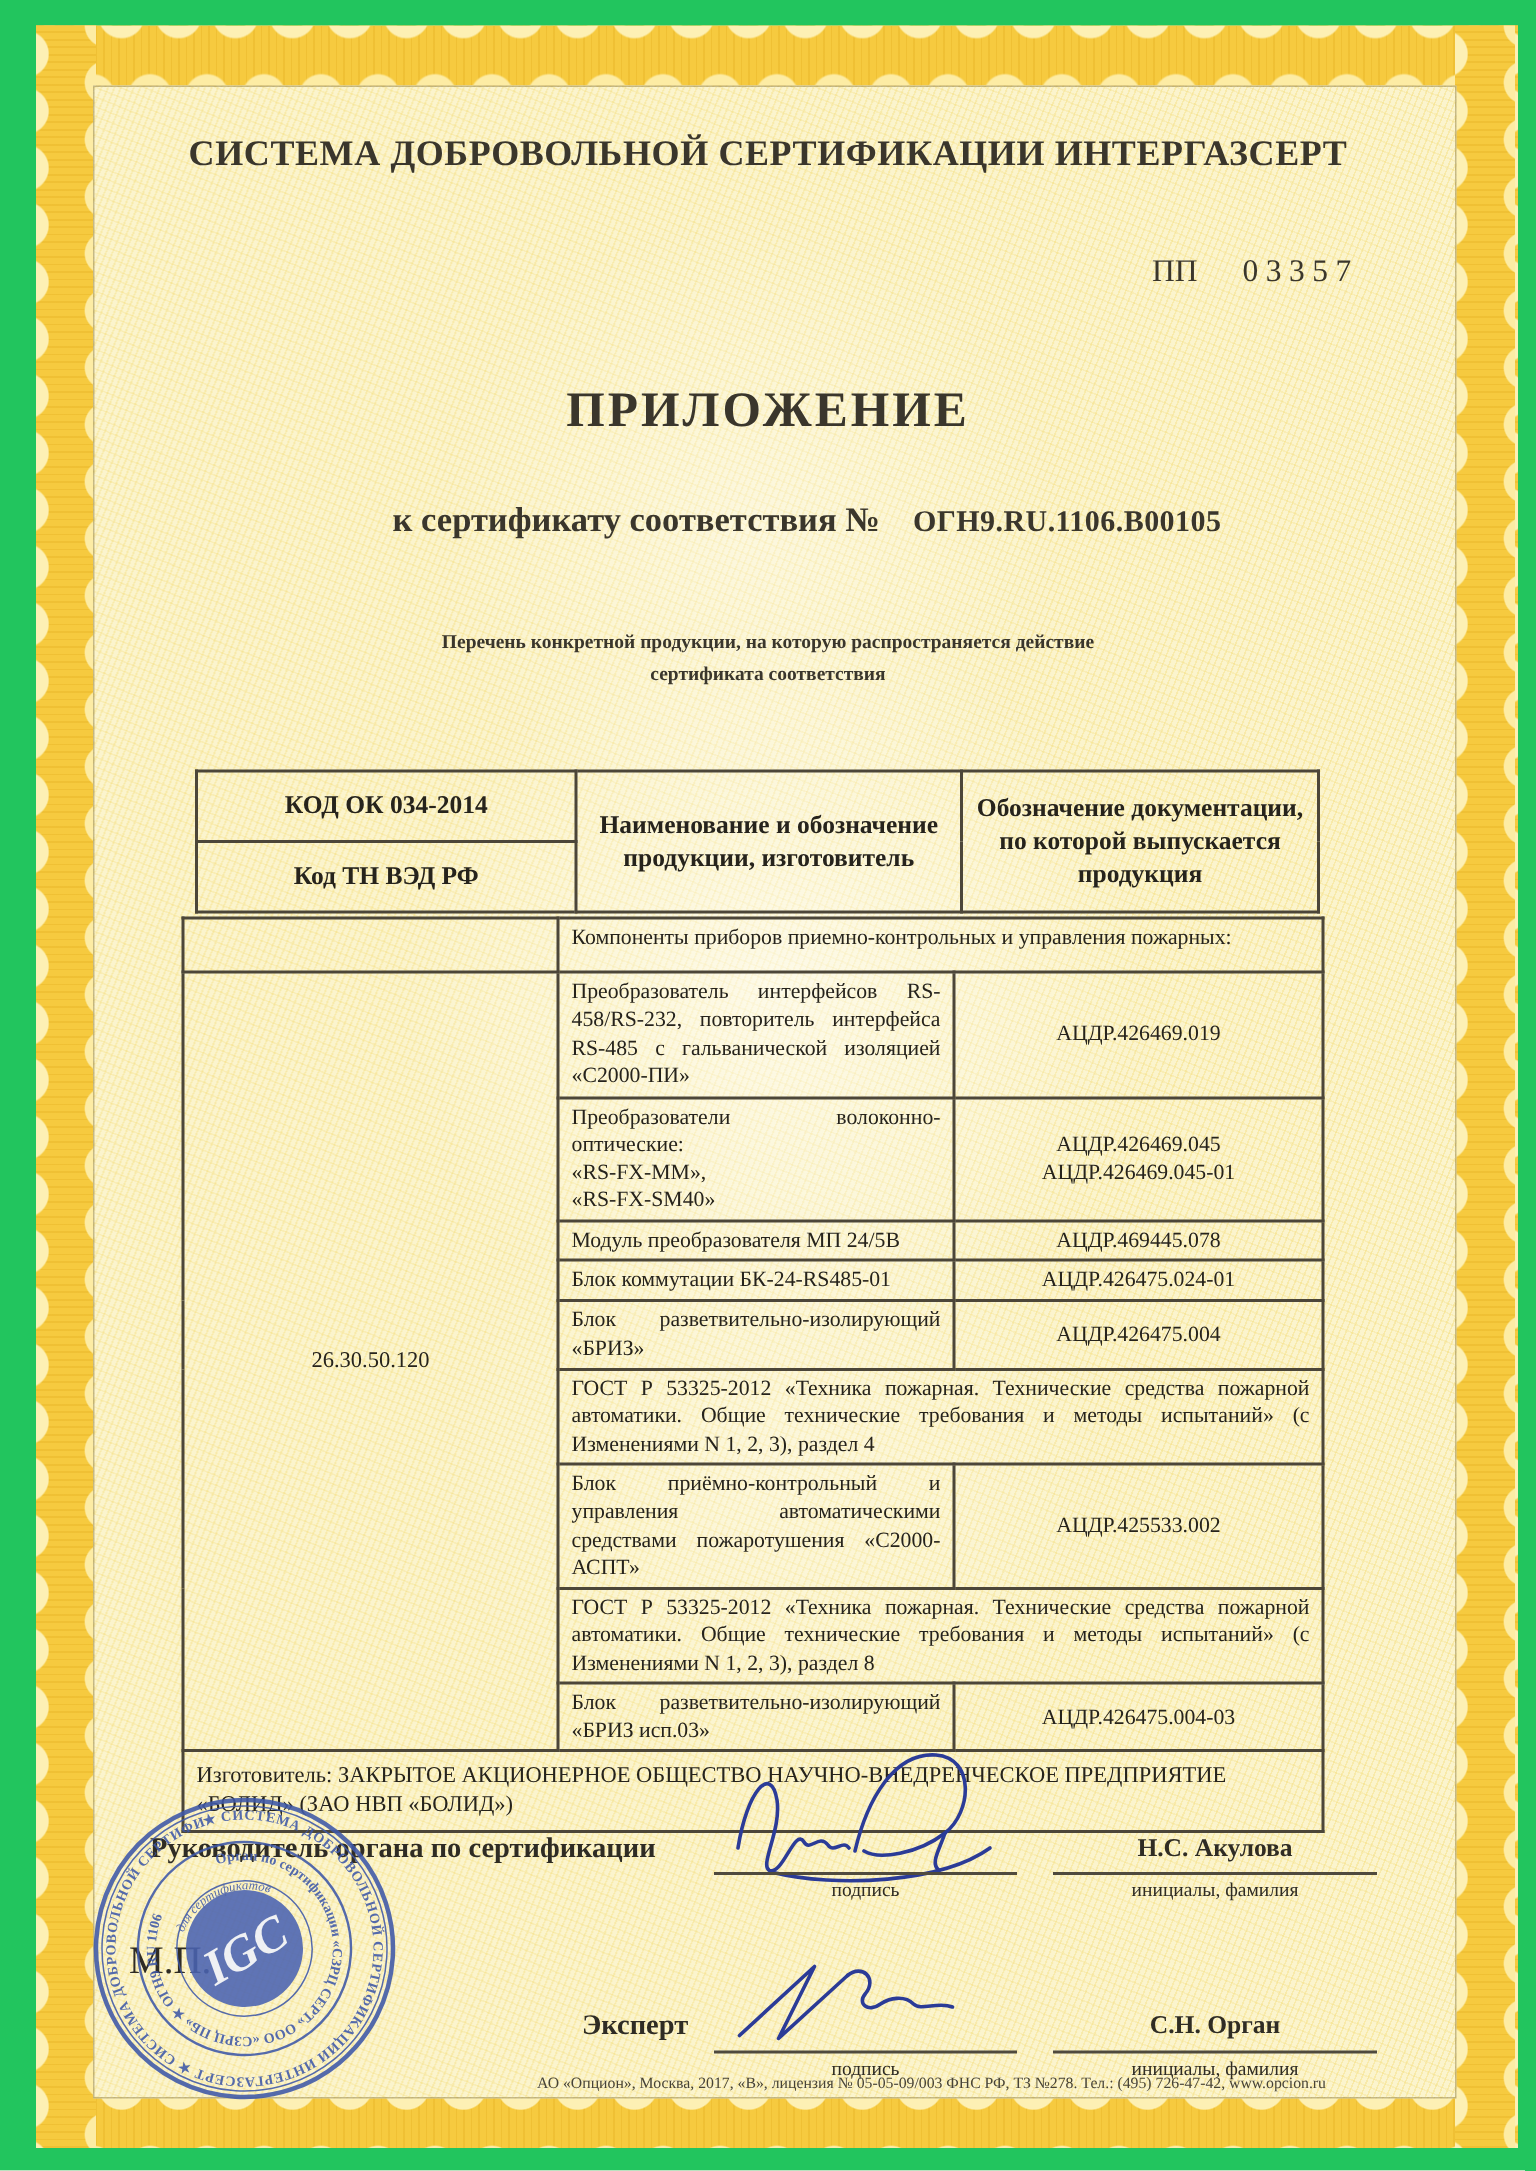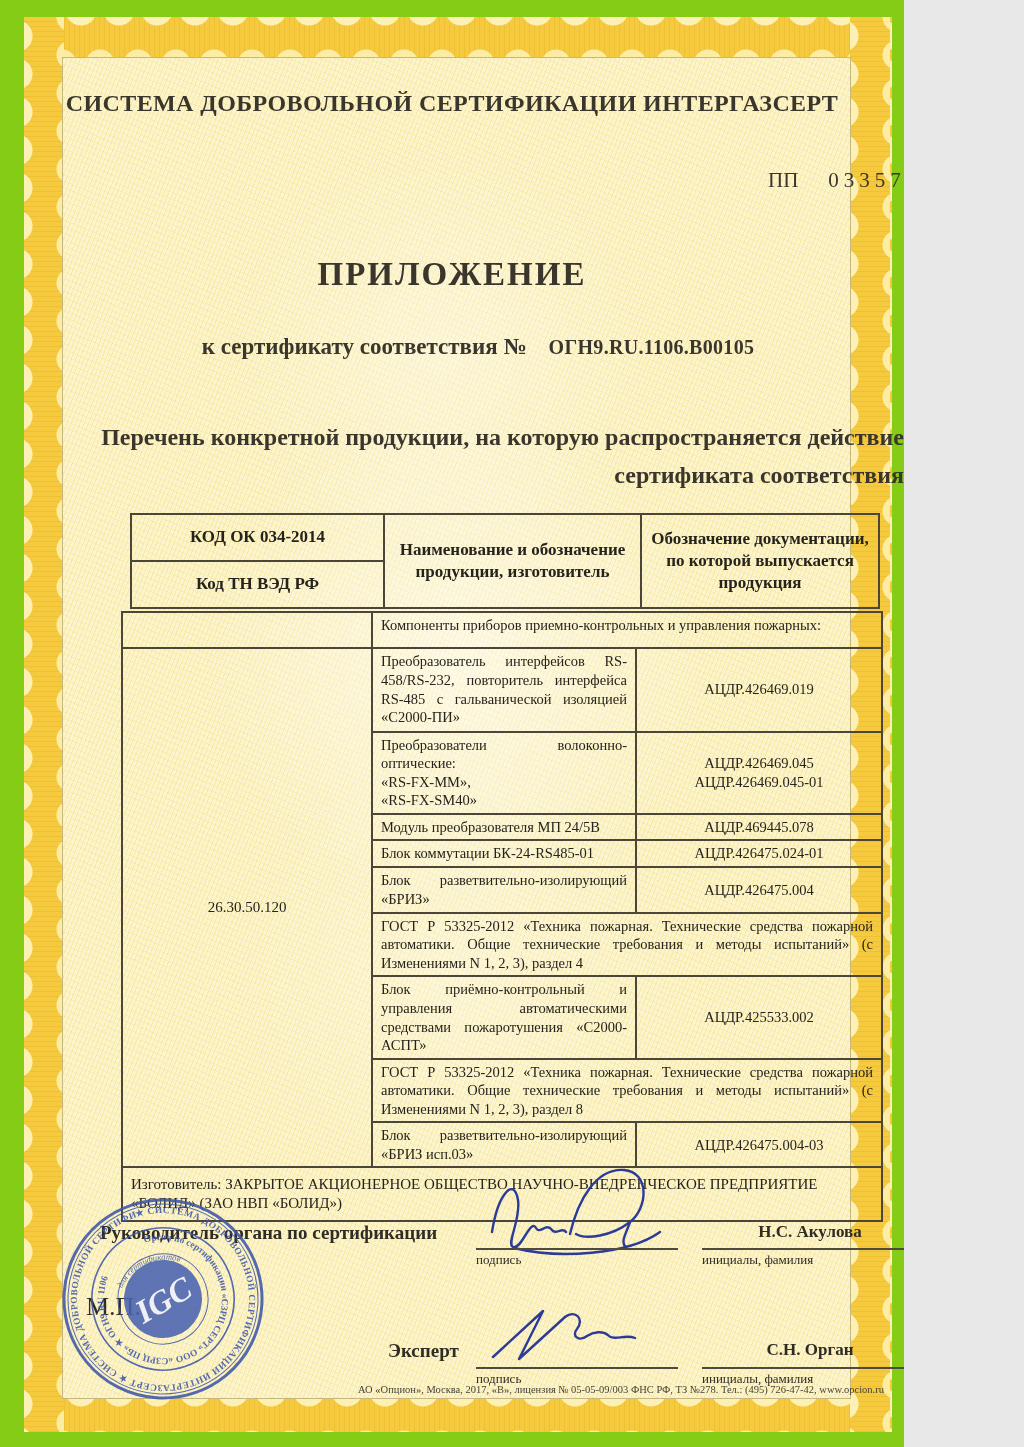--- a/index.html
+++ b/index.html
@@ -1,16 +1,16 @@
 <!DOCTYPE html>
 <html><head>
 <meta charset="utf-8">
 <style>
   html,body{margin:0;padding:0;background:#e8e8e8;}
-  .page{position:relative;width:904px;height:1447px;background:#84cc16;overflow:hidden;
+  .page{position:relative;width:1024px;height:1447px;background:#22c55e;overflow:hidden;
         font-family:"Liberation Serif", serif;color:#34312a;}
   
   .band{position:absolute;background-color:#f6ca3f;}
   .band.h{background-image:
       radial-gradient(circle at 50% -7px, #fdf0b4 0 15px, rgba(253,240,180,0) 16px),
       radial-gradient(circle at 50% 47px, #fdeca4 0 14px, rgba(253,236,164,0) 15px),
       repeating-linear-gradient(90deg, rgba(229,176,34,.38) 0 1px, rgba(229,176,34,0) 1px 5px);
       background-size:38px 40px,38px 40px,auto;background-position:0 0,19px 0,0 0;}
   .band.v{background-image:
       radial-gradient(circle at -7px 50%, #fdf0b4 0 15px, rgba(253,240,180,0) 16px),
@@ -34,41 +34,41 @@
   
   .sys-title{position:absolute;left:0;top:90px;width:100%;text-align:center;
       font-size:24px;font-weight:bold;letter-spacing:.4px;color:#3a362c;}
   .form-number{position:absolute;left:768px;top:168px;font-size:21px;color:#3a362c;white-space:nowrap;}
   .form-number .digits{margin-left:30px;letter-spacing:5px;}
   .doc-title{position:absolute;left:0;top:256px;width:100%;text-align:center;
       font-size:33px;font-weight:bold;letter-spacing:2px;color:#3a362c;}
   .subtitle{position:absolute;left:0;top:334px;width:100%;text-align:center;color:#3a362c;transform:translateX(26px);}
   .subtitle .pref{font-size:23px;font-weight:bold;}
   .subtitle .cert-no{font-size:20px;font-weight:bold;margin-left:22px;letter-spacing:.3px;}
-  .desc{position:absolute;left:0;top:418px;width:100%;text-align:right;
-      font-size:24px;font-weight:bold;line-height:1.6;color:#3a362c;}
+  .desc{position:absolute;left:0;top:418px;width:100%;text-align:center;
+      font-size:13px;font-weight:bold;line-height:1.6;color:#3a362c;}
   
   table.tbl{border-collapse:collapse;table-layout:fixed;position:absolute;
       font-family:"Liberation Serif", serif;color:#26231c;}
   table.tbl td{border:2px solid #4c4639;padding:3px 8px;}
   .head-tbl{left:130px;top:513px;width:748px;border-radius:24px;}
   .head-tbl td{font-size:17px;font-weight:bold;text-align:center;vertical-align:middle;line-height:1.3;}
   .head-tbl tr{height:47px;}
   .body-tbl{left:121px;top:611px;width:760px;font-size:14.5px;line-height:1.28;}
   .body-tbl td.section{vertical-align:top;padding-bottom:12px;}
   .body-tbl td.code{text-align:center;vertical-align:middle;font-size:15px;}
   .body-tbl td.nm{text-align:justify;vertical-align:middle;}
   .body-tbl td.doc{text-align:center;vertical-align:middle;}
   .body-tbl td.gost{text-align:justify;vertical-align:middle;}
   .body-tbl td.manu{vertical-align:middle;font-size:15px;}
   .pre{white-space:pre-line;}
   
   .sig-label{position:absolute;font-weight:bold;font-size:19px;color:#2f2c24;white-space:nowrap;}
   .sig-line{position:absolute;border-top:2px solid #4f4a3e;height:0;}
-  .sig-caption{position:absolute;text-align:left;font-size:13px;color:#2f2c24;}
+  .sig-caption{position:absolute;text-align:center;font-size:13px;color:#2f2c24;}
   .sig-name{position:absolute;text-align:center;font-weight:bold;font-size:17px;color:#2f2c24;}
   .mp{position:absolute;left:86px;top:1292px;font-size:26px;color:#2f2c24;}
   .footer{position:absolute;left:120px;top:1384px;width:764px;text-align:right;
       font-size:10.5px;color:#474337;}
   svg.sig{position:absolute;}
   svg.stamp{position:absolute;left:54px;top:1190px;opacity:.88;}
 </style>
 </head>
 <body>
 

